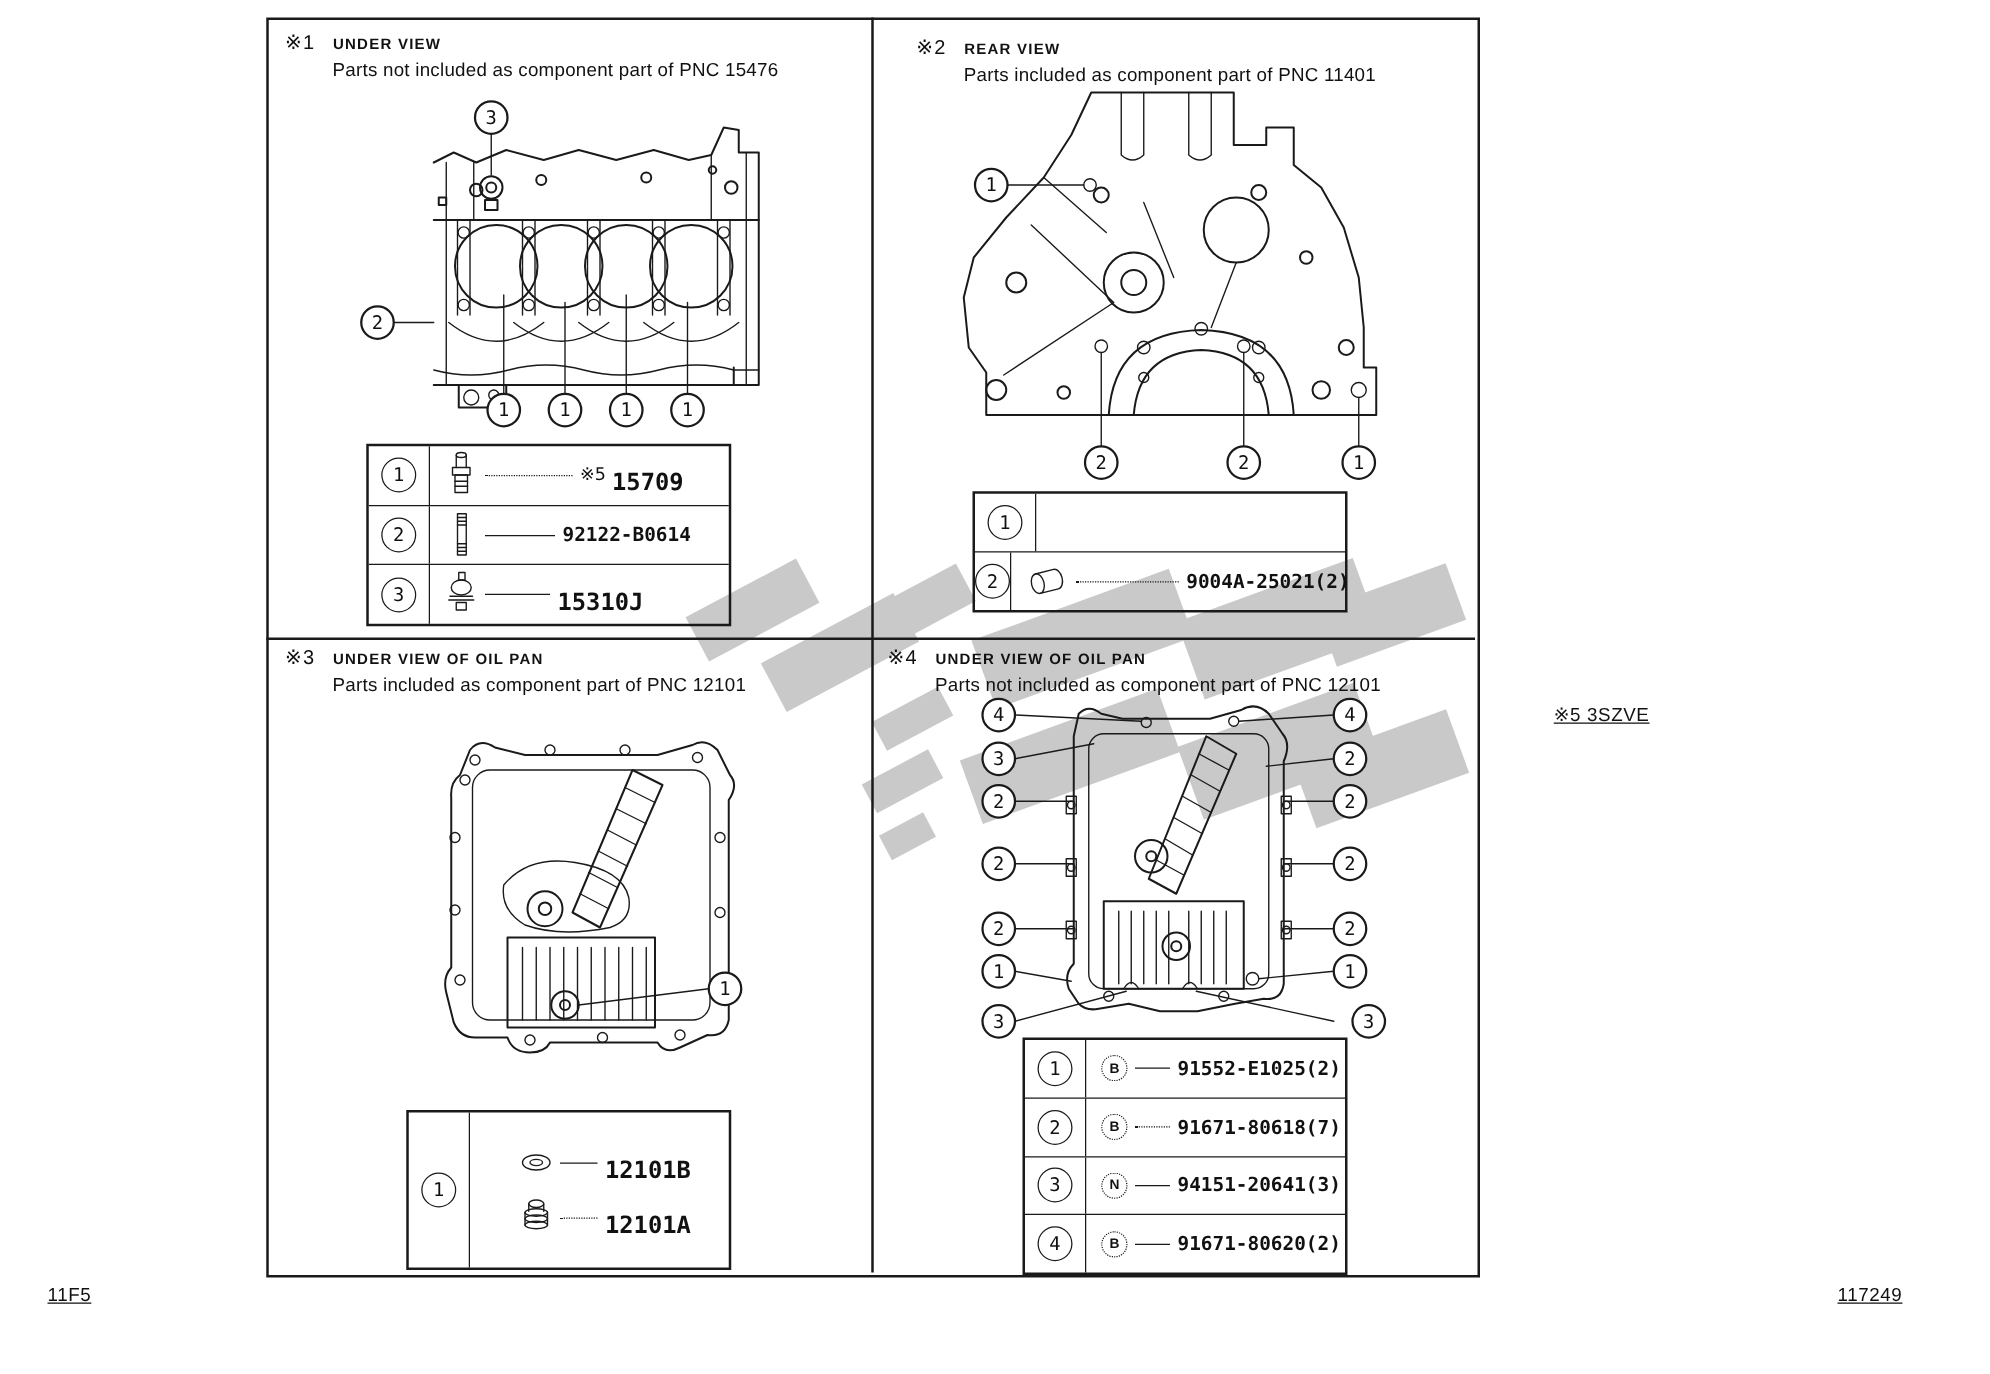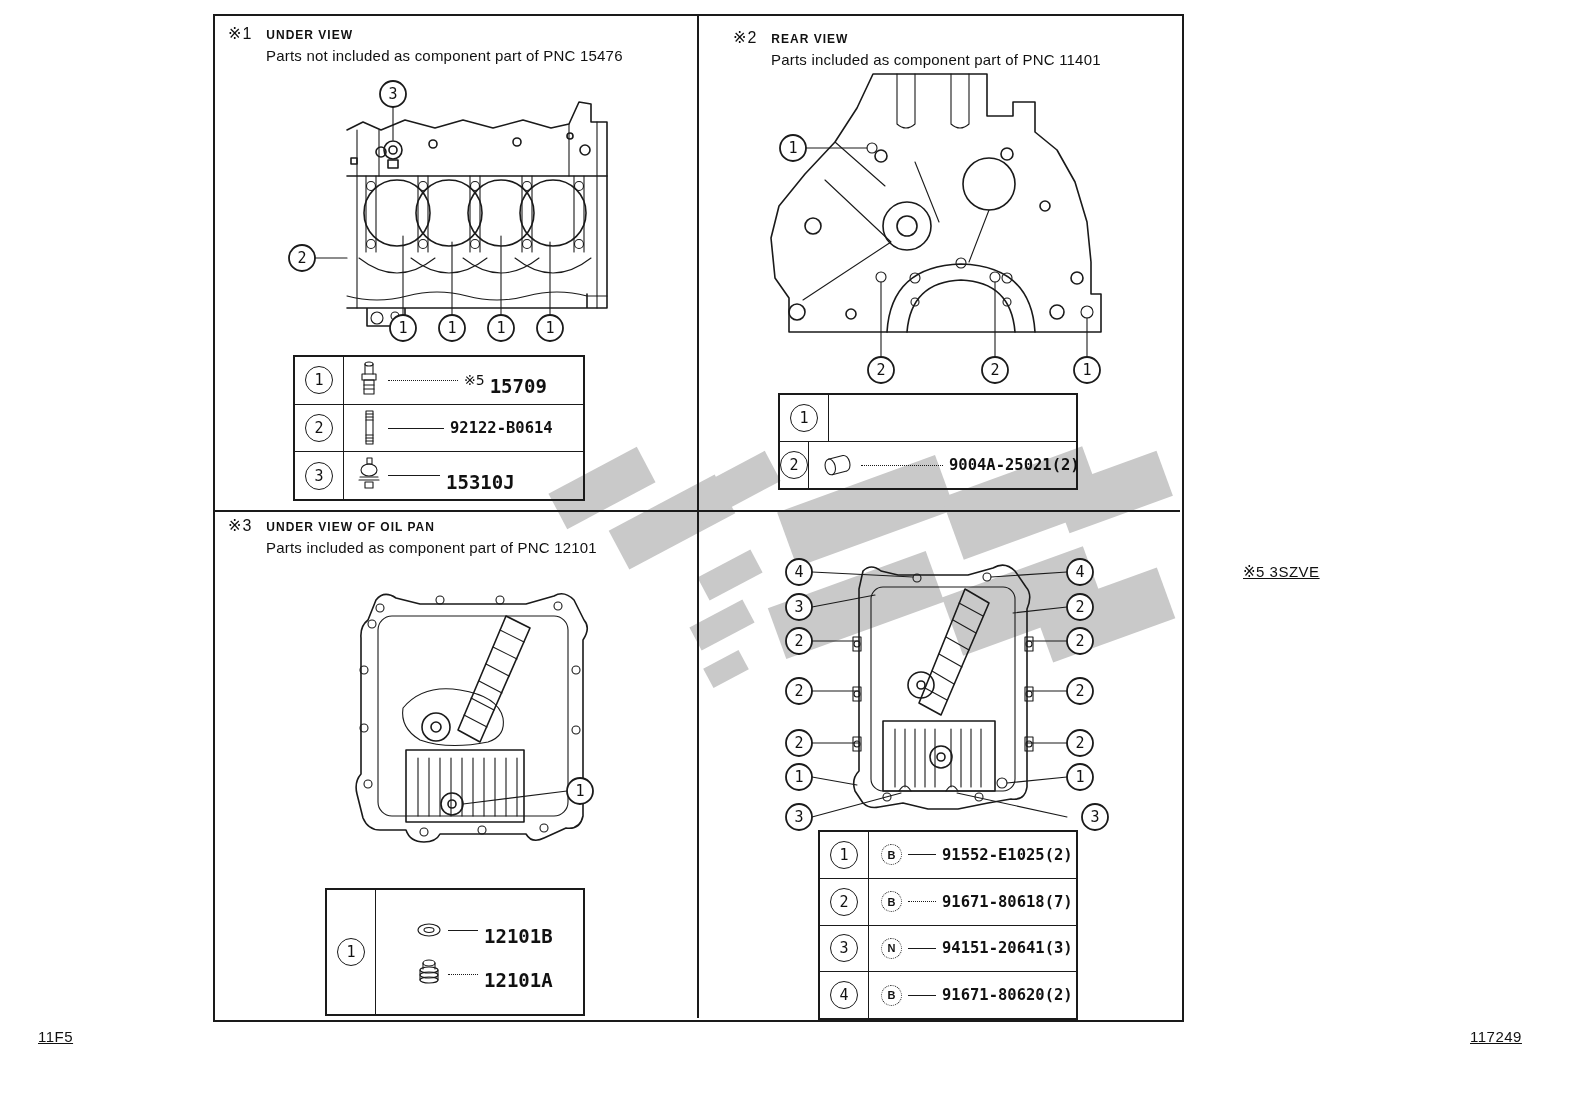--- a/index.html
+++ b/index.html
@@ -331,20 +331,24 @@
                 <path d="M4,11 L4,21 M22,11 L22,21"></path>
               </g>
             </svg>
           <span class="leader dot" style="width:30px;"></span>
           <span class="num num-lg">12101A</span>
         </div>
       </div>
     </div>
   </div>
 
+  <div class="hdr" style="left:710px;top:516px;">
+    <span class="tag">※4</span><span class="title">UNDER VIEW OF OIL PAN</span>
+    <div class="sub">Parts not included as component part of PNC 12101</div>
+  </div>
 
   <svg class="drawing" style="left:783px;top:553px;" width="330" height="278" viewBox="0 0 330 278">
     <g class="ln">
       <path d="M98,18 Q88,10 80,18 L76,36 L76,218 Q68,226 72,238 L80,250 Q86,256 96,254 L120,250 L145,256 L175,256 L205,250 L228,246 Q242,248 244,234 L244,56 Q250,42 243,34 L232,18 Q222,8 210,15 L185,22 L115,22 Z"></path>
       <rect class="thin" x="88" y="34" width="144" height="204" rx="12"></rect>
       <path d="M182,36 L206,50 L158,162 L136,150 Z"></path>
       <path class="thin" d="M176,50 L200,63 M170,67 L193,80 M163,84 L186,97 M156,101 L179,114 M149,118 L171,131 M142,135 L164,147"></path>
       <circle cx="138" cy="132" r="13"></circle>
         <circle cx="138" cy="132" r="4"></circle>
       <g>

